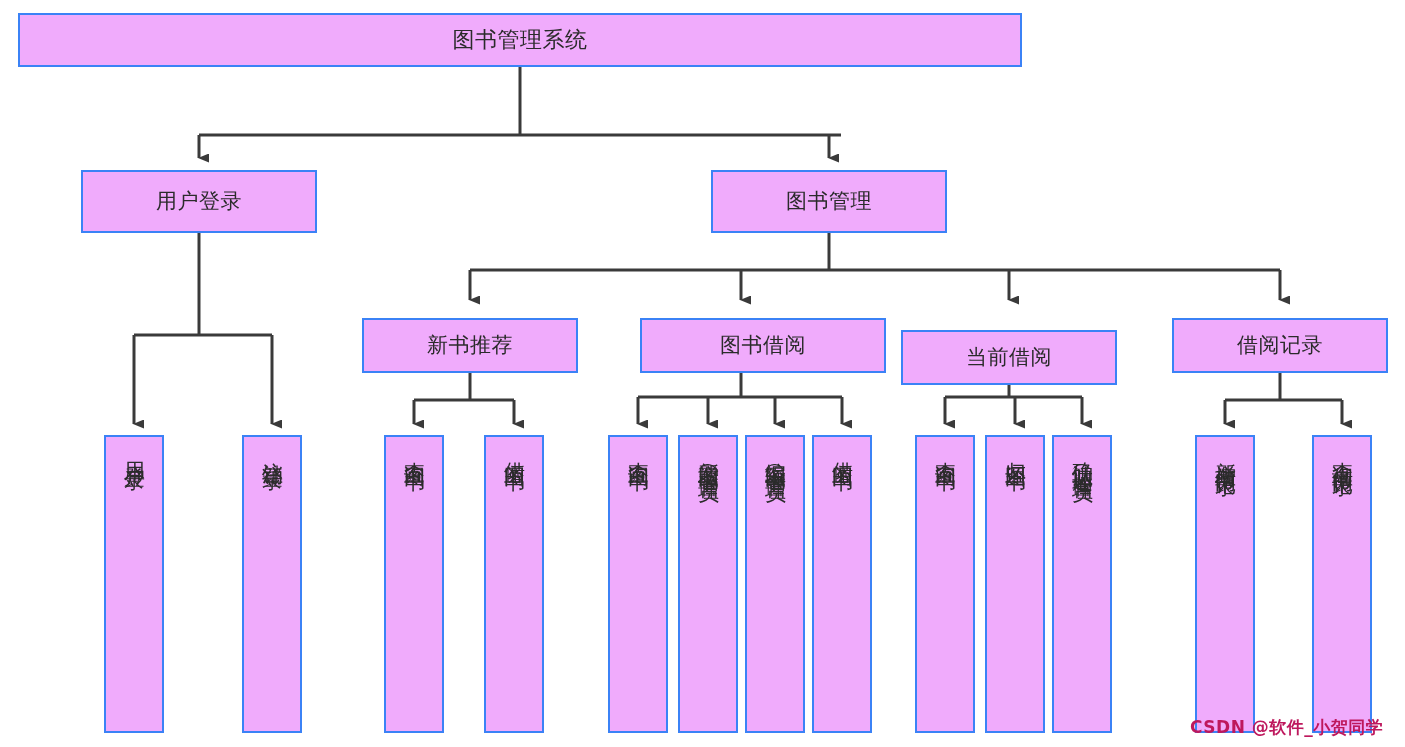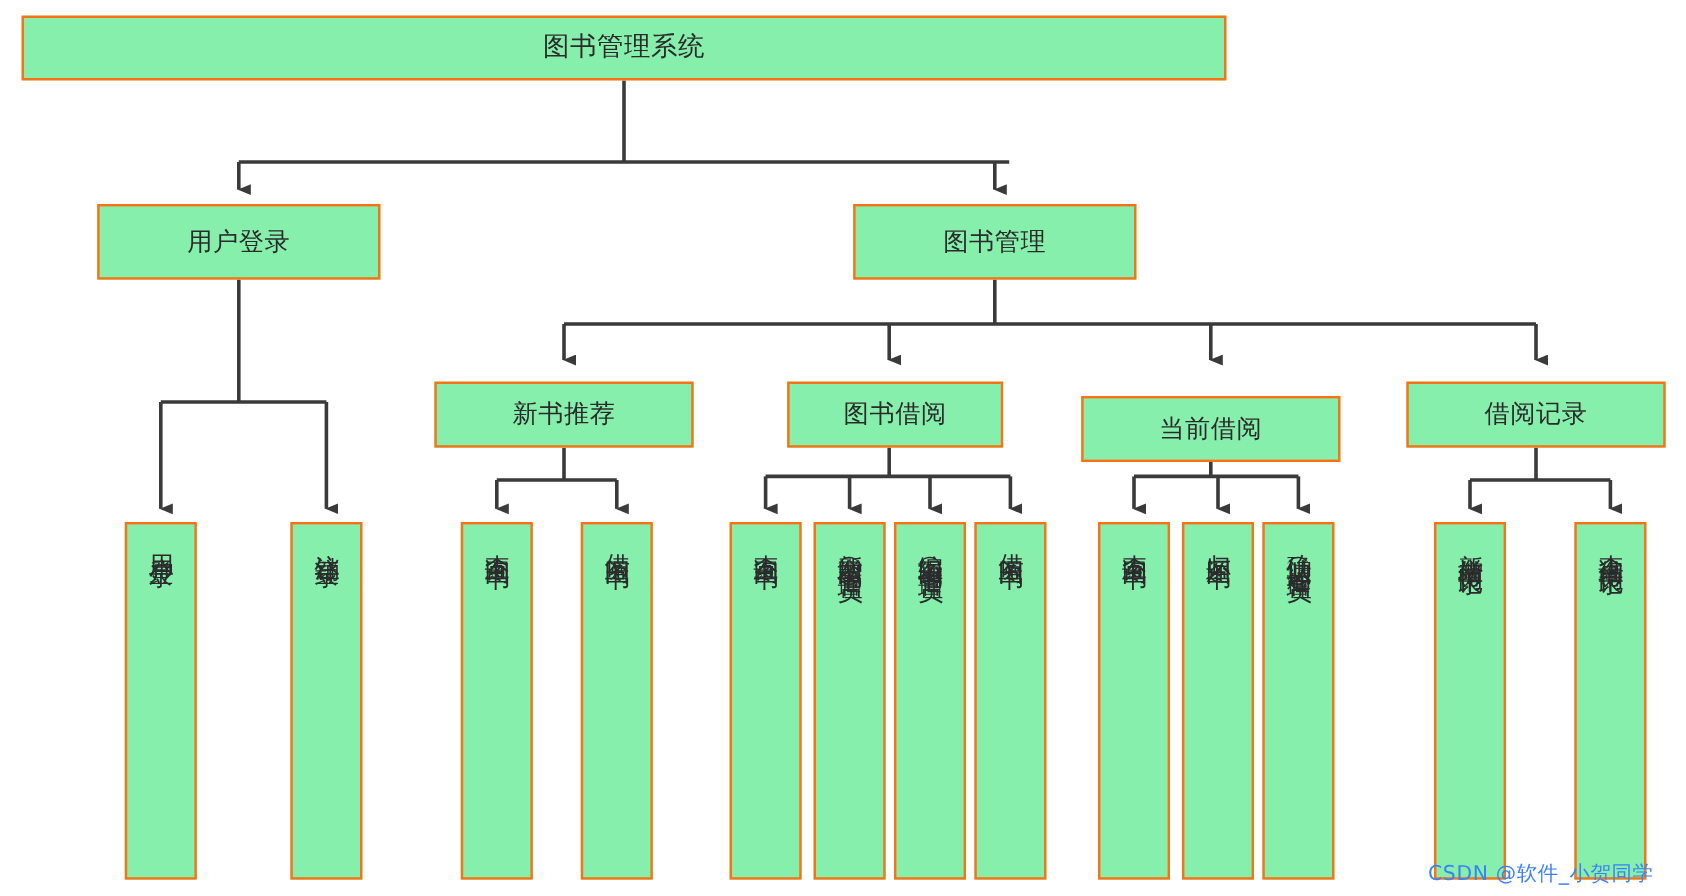--- a/index.html
+++ b/index.html
@@ -21,22 +21,22 @@
     position: absolute;
     left: 0;
     top: 0;
     width: 1405px;
     height: 747px;
     pointer-events: none;
   }
   .node {
     position: absolute;
     box-sizing: border-box;
-    background: #86efac;
-    border: 2px solid #f97316;
+    background: #f0abfc;
+    border: 2px solid #3b82f6;
     display: flex;
     align-items: center;
     justify-content: center;
     color: #2b2b2b;
   }
   .node .label {
     display: block;
     text-align: center;
     line-height: 1.32;
     letter-spacing: 0.5px;
@@ -55,24 +55,25 @@
   .node.vert .label {
     writing-mode: vertical-rl;
     text-orientation: upright;
     font-size: 21px;
     line-height: 1.0;
     letter-spacing: 3px;
     white-space: nowrap;
   }
   .watermark {
     position: absolute;
-    color: #3b82f6;
+    color: #be185d;
     font-size: 17px;
     letter-spacing: 0.5px;
     white-space: nowrap;
+    font-weight: bold;
   }
 </style>
 </head>
 <body>
 
 <div id="canvas">
 
   <svg class="wires" viewBox="0 0 1405 747">
     <defs>
       <marker id="arrow" markerWidth="10" markerHeight="11" refX="4.5" refY="10" orient="auto" markerUnits="userSpaceOnUse">
@@ -130,21 +131,21 @@
   <div class="node horiz" style="left:81px; top:170px; width:236px; height:63px;">
     <span class="label">用户登录</span>
   </div>
   <div class="node horiz" style="left:362px; top:318px; width:216px; height:55px;">
     <span class="label">新书推荐</span>
   </div>
 
   <div class="node horiz" style="left:711px; top:170px; width:236px; height:63px;">
     <span class="label">图书管理</span>
   </div>
-  <div class="node horiz" style="left:656px; top:318px; width:180px; height:55px;">
+  <div class="node horiz" style="left:640px; top:318px; width:246px; height:55px;">
     <span class="label">图书借阅</span>
   </div>
   <div class="node horiz" style="left:901px; top:318px; width:216px; height:55px;margin-top:12px;">
     <span class="label">当前借阅</span>
   </div>
   <div class="node horiz" style="left:1172px; top:318px; width:216px; height:55px;align-items:center;">
     <span class="label">借阅记录</span>
   </div>
 
   <div class="node vert" style="left:104px; top:435px; width:60px; height:298px;">

